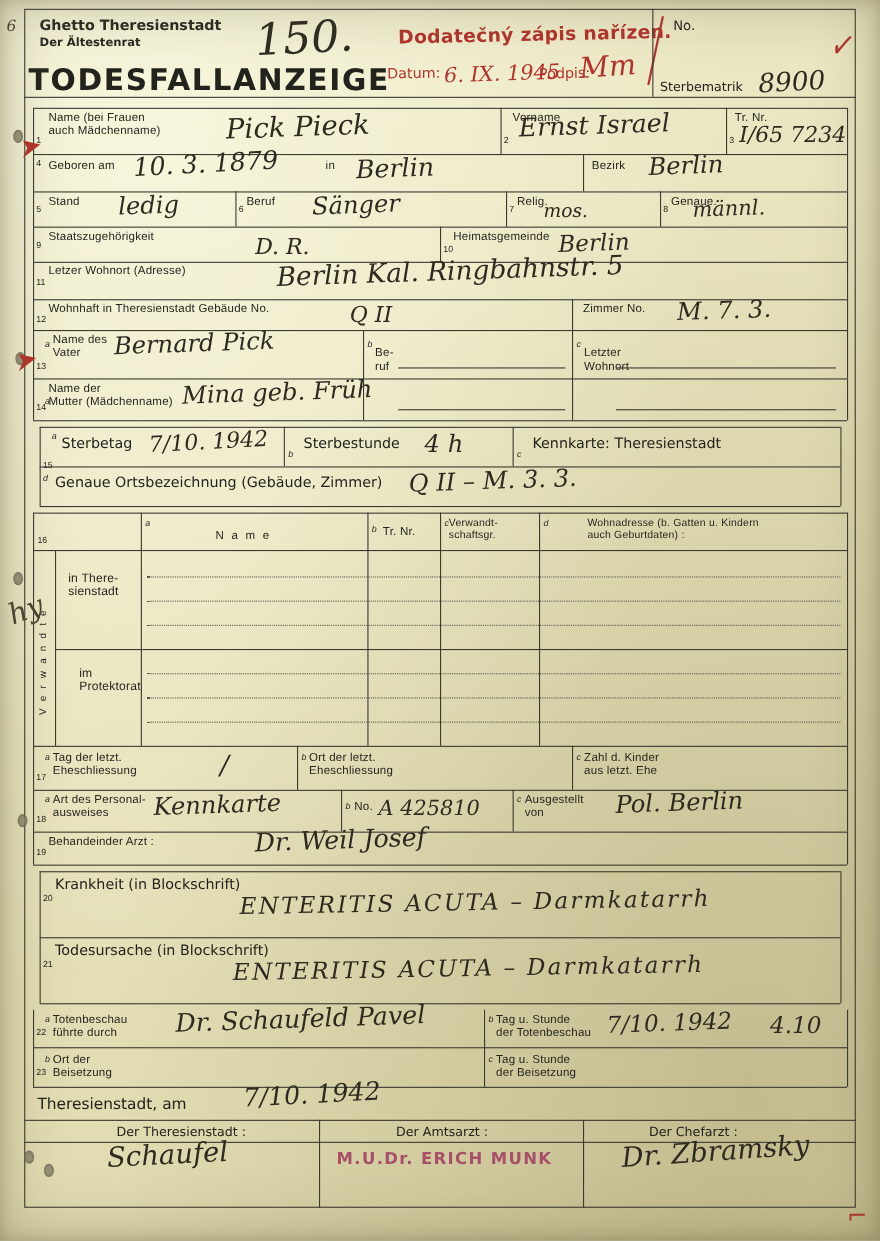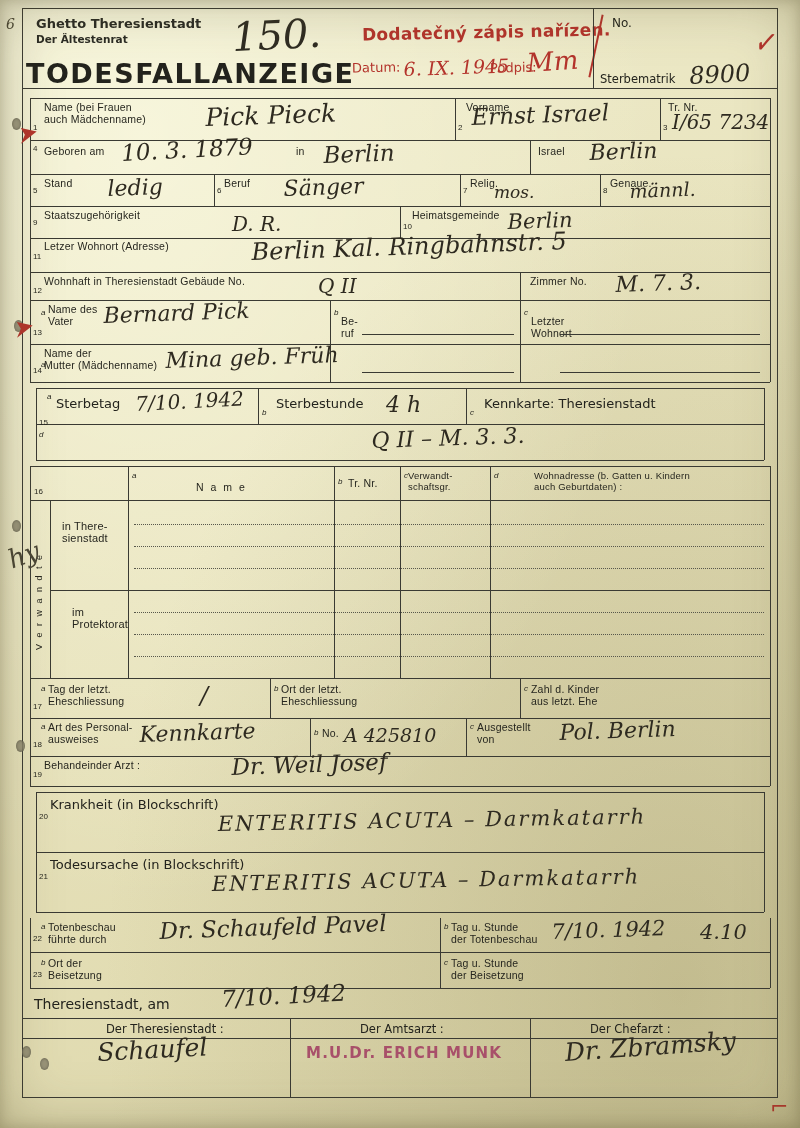--- a/index.html
+++ b/index.html
@@ -245,21 +245,21 @@
   <div class="hw" style="left:472px; top:104px; font-size:23px; transform:rotate(-2deg);">Ernst Israel</div>
   <div class="hw" style="left:672px; top:110px; font-size:20px;">I/65  7234</div>
 
   <div class="ln h" style="left:30px; top:174px; width:740px;"></div>
   <div class="ln v" style="left:30px; top:140px; height:34px;"></div>
   <div class="ln v" style="left:770px; top:140px; height:34px;"></div>
   <div class="ln v" style="left:530px; top:140px; height:34px;"></div>
   <div class="num" style="left:33px; top:144px;">4</div>
   <div class="lbl" style="left:44px; top:146px;">Geboren am</div>
   <div class="lbl" style="left:296px; top:146px;">in</div>
-  <div class="lbl" style="left:538px; top:146px;">Israel</div>
+  <div class="lbl" style="left:538px; top:146px;">Bezirk</div>
   <div class="hw" style="left:122px; top:140px; font-size:23px; transform:rotate(-3deg);">10. 3. 1879</div>
   <div class="hw" style="left:324px; top:142px; font-size:23px; transform:rotate(-2deg);">Berlin</div>
   <div class="hw" style="left:590px; top:140px; font-size:22px; transform:rotate(-2deg);">Berlin</div>
 
   <div class="ln h" style="left:30px; top:206px; width:740px;"></div>
   <div class="ln v" style="left:30px; top:174px; height:32px;"></div>
   <div class="ln v" style="left:770px; top:174px; height:32px;"></div>
   <div class="ln v" style="left:214px; top:174px; height:32px;"></div>
   <div class="ln v" style="left:460px; top:174px; height:32px;"></div>
   <div class="ln v" style="left:600px; top:174px; height:32px;"></div>
@@ -344,20 +344,21 @@
   <div class="num" style="left:39px; top:418px;">15</div>
   <div class="sub" style="left:47px; top:392px;">a</div>
   <div class="sub" style="left:262px; top:408px;">b</div>
   <div class="sub" style="left:470px; top:408px;">c</div>
   <div class="sub" style="left:39px; top:430px;">d</div>
   <div class="boxlabel" style="left:56px; top:396px; font-size:13px;">Sterbetag</div>
   <div class="boxlabel" style="left:276px; top:396px; font-size:13px;">Sterbestunde</div>
   <div class="boxlabel" style="left:484px; top:396px; font-size:13px;">Kennkarte: Theresienstadt</div>
   <div class="hw" style="left:136px; top:392px; font-size:20px; transform:rotate(-3deg);">7/10. 1942</div>
   <div class="hw" style="left:386px; top:392px; font-size:22px;">4 h</div>
+  <div class="boxlabel" style="left:50px; top:432px; font-size:13px;">Genaue Ortsbezeichnung (Gebäude, Zimmer)</div>
   <div class="hw" style="left:372px; top:428px; font-size:22px; transform:rotate(-2deg);">Q II – M. 3. 3.</div>
 
   <div class="ln h" style="left:30px; top:466px; width:740px;"></div>
   <div class="ln h" style="left:30px; top:500px; width:740px;"></div>
   <div class="ln h" style="left:30px; top:678px; width:740px;"></div>
   <div class="ln v" style="left:30px; top:466px; height:212px;"></div>
   <div class="ln v" style="left:770px; top:466px; height:212px;"></div>
   <div class="ln v" style="left:50px; top:500px; height:178px;"></div>
   <div class="ln v" style="left:128px; top:466px; height:212px;"></div>
   <div class="ln v" style="left:334px; top:466px; height:212px;"></div>

